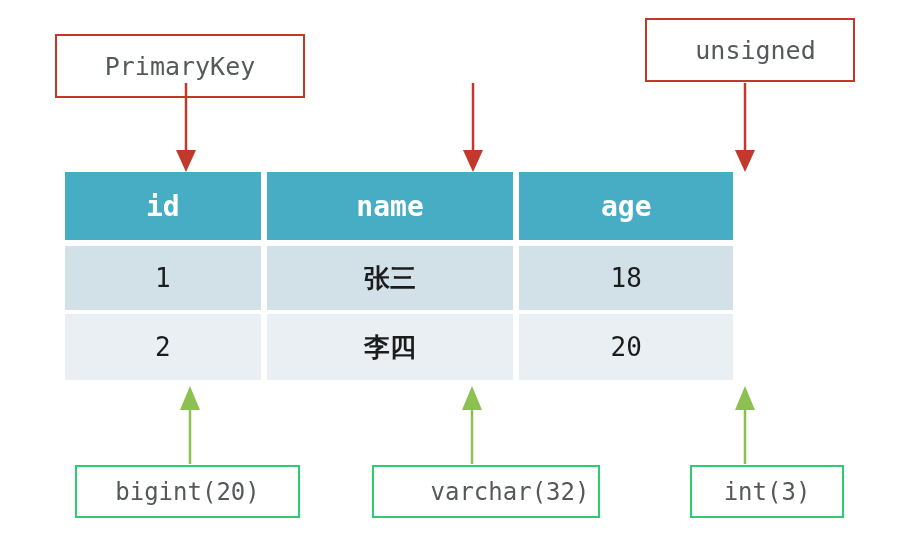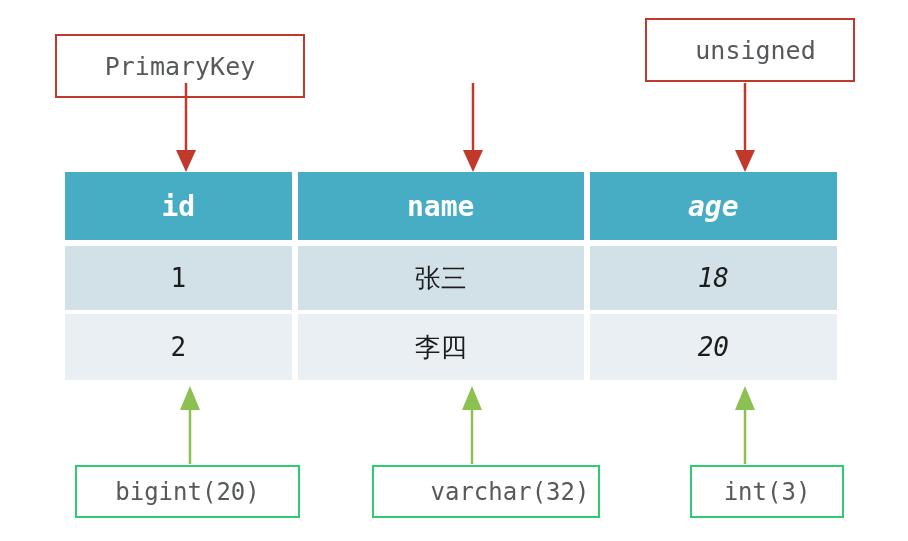--- a/index.html
+++ b/index.html
@@ -42,43 +42,43 @@
     border: 2px solid #2ecc71;
     font-size: 24px;
     text-align: center;
   }
 
   
   .db-table {
     position: absolute;
     left: 65px;
     top: 172px;
-    width: 772px;
+    width: 668px;
     height: 208px;
   }
   .row {
     position: absolute;
     left: 0;
     width: 100%;
     display: flex;
   }
   .row.header { top: 0px;   height: 68px; }
   .row.r1     { top: 74px;  height: 64px; }
   .row.r2     { top: 142px; height: 66px; }
 
   .cell {
     box-sizing: border-box;
     display: flex;
     align-items: center;
     justify-content: center;
     height: 100%;
   }
   .cell.c0 { width: 241px; margin-right: 6px; }
-  .cell.c1 { width: 304px; margin-right: 6px; }
-  .cell.c2 { width: 263px; font-style: italic; }
+  .cell.c1 { width: 304px; margin-right: 6px; font-weight: bold; }
+  .cell.c2 { width: 263px; }
 
   .row.header .cell {
     background: #47adc4;
     color: #ffffff;
     font-weight: bold;
     font-size: 28px;
     font-family: "DejaVu Sans Mono", "Liberation Mono", monospace;
   }
   .row.r1 .cell { background: #d2e1e8; }
   .row.r2 .cell { background: #e9eff2; }

